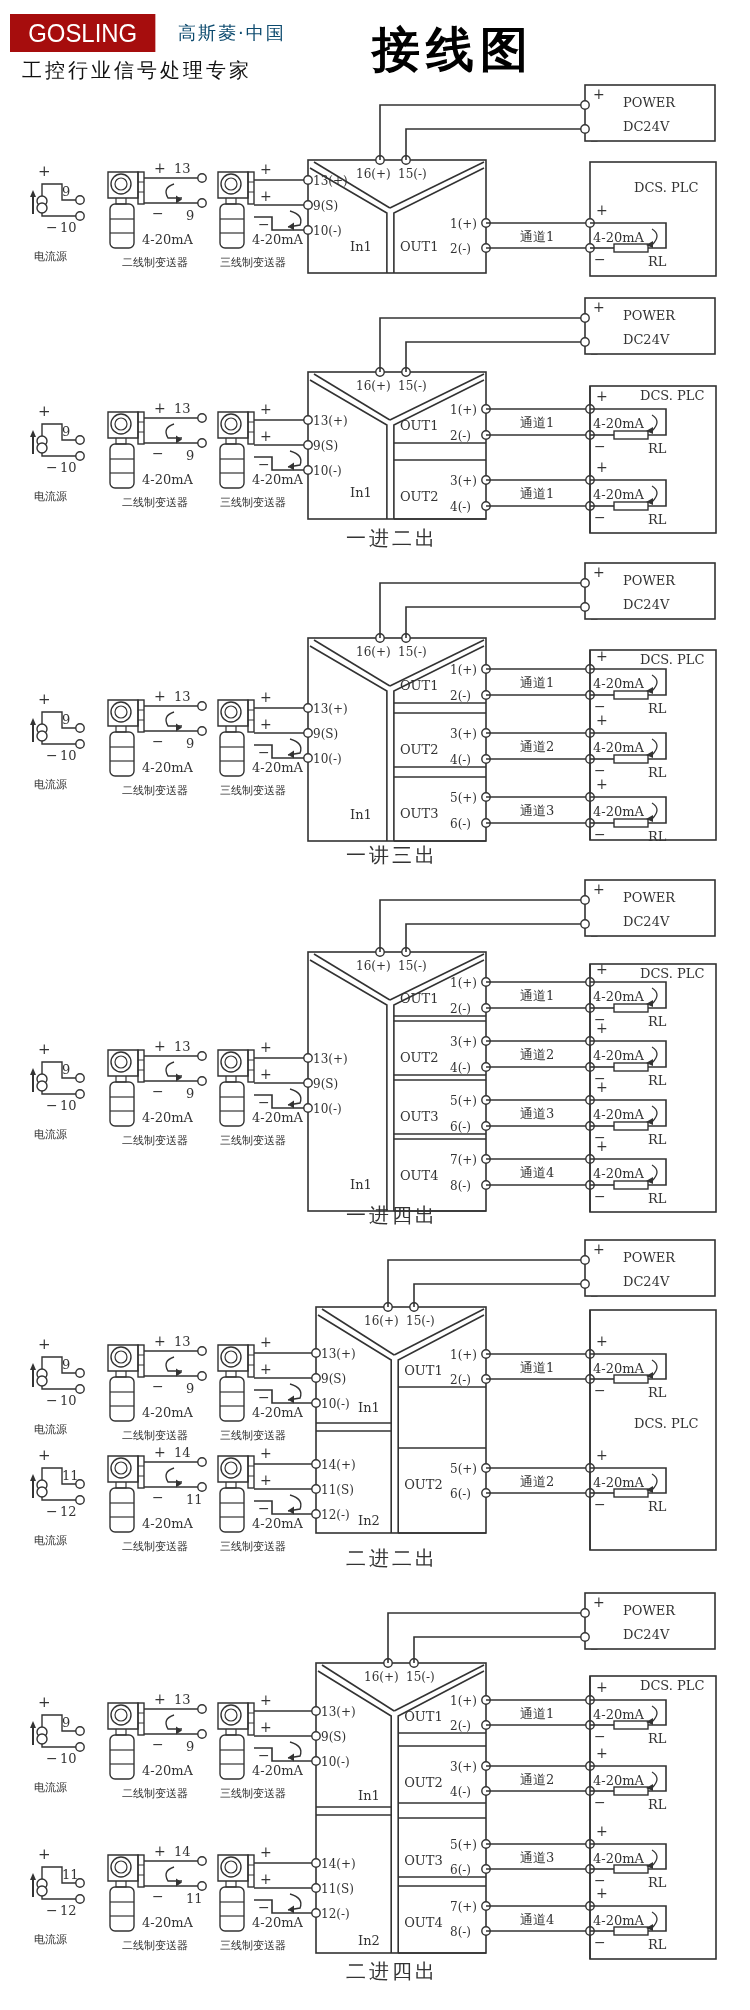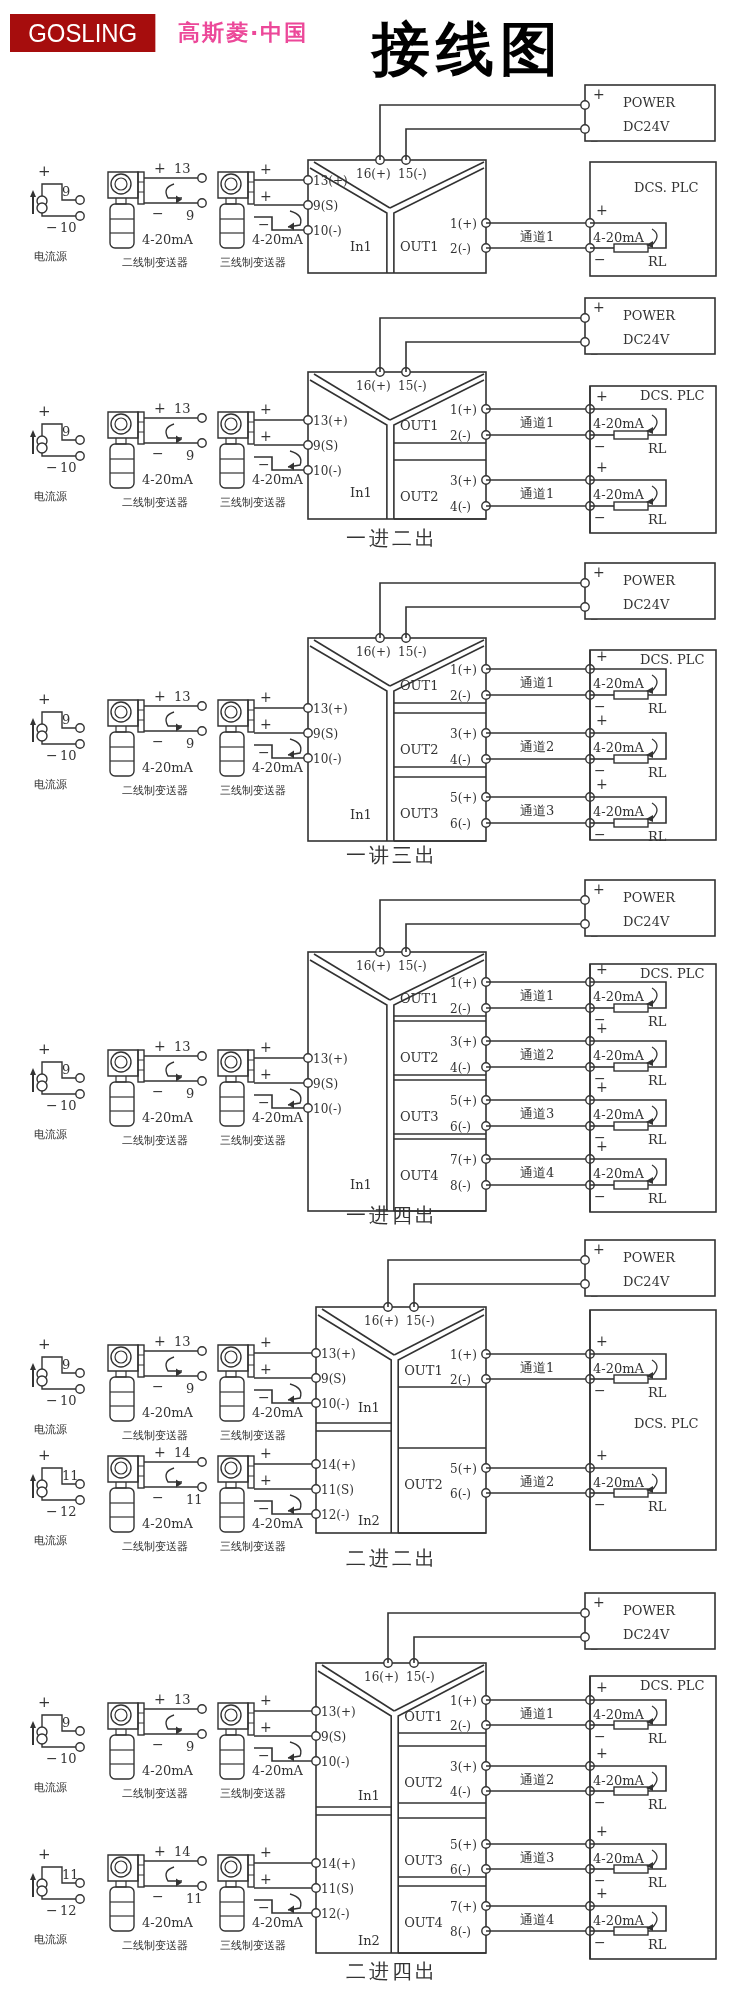--- a/index.html
+++ b/index.html
@@ -3,34 +3,35 @@
 <meta charset="utf-8">
 <style>
   html, body { margin: 0; padding: 0; background: #ffffff; }
   body { width: 750px; height: 2010px; position: relative; overflow: hidden;
          font-family: "DejaVu Serif", "Liberation Serif", serif; color: #222; }
   .header { position: absolute; left: 0; top: 0; width: 615px; height: 90px; }
   .logo-box { position: absolute; left: 10px; top: 14px; width: 158px; height: 38px;
               background: #a60d0d; color: #fff; font-family: "Liberation Sans", "DejaVu Sans", sans-serif;
               font-size: 26px; line-height: 38px; text-align: center; letter-spacing: 0px; transform: scaleX(0.92); transform-origin: left; }
   .logo-cn { position: absolute; left: 178px; top: 14px; font-family: "DejaVu Sans", sans-serif;
-             font-size: 22px; line-height: 38px; color: #ec4899; font-weight: bold; letter-spacing: 2px; }
+             font-size: 18px; line-height: 38px; color: #0c4a6e; font-weight: normal; letter-spacing: 2px; }
   .slogan { position: absolute; left: 22px; top: 56px; font-family: "DejaVu Serif", serif;
             font-size: 20px; line-height: 28px; color: #111; letter-spacing: 3px; }
   .title { position: absolute; left: 372px; top: 14px; font-family: "DejaVu Serif", serif;
-           font-size: 58px; line-height: 70px; color: #000; font-weight: bold; letter-spacing: 6px; }
+           font-size: 48px; line-height: 70px; color: #000; font-weight: bold; letter-spacing: 6px; }
   svg.diagram { position: absolute; left: 0; width: 750px; overflow: visible; }
   svg text { font-family: "DejaVu Serif", "Liberation Serif", serif; fill: #333; }
 </style>
 </head>
 <body>
 
 <div class="header">
   <div class="logo-box">GOSLING</div>
   <div class="logo-cn">高斯菱·中国</div>
+  <div class="slogan">工控行业信号处理专家</div>
   <div class="title">接线图</div>
 </div>
 
 <div id="diagrams">
     <svg class="diagram" width="750" height="2010" style="top:0" viewBox="0 0 750 2010">
       <g>
         <rect x="308" y="160" width="178" height="113" stroke="#333" stroke-width="1.6" fill="none"></rect>
         <polyline points="314,162 389.88,208" stroke="#333" stroke-width="1.6" fill="none"></polyline>
         <polyline points="310,168 386.88,213 386.88,273" stroke="#333" stroke-width="1.6" fill="none"></polyline>
         <polyline points="484,162 389.88,208" stroke="#333" stroke-width="1.6" fill="none"></polyline>

